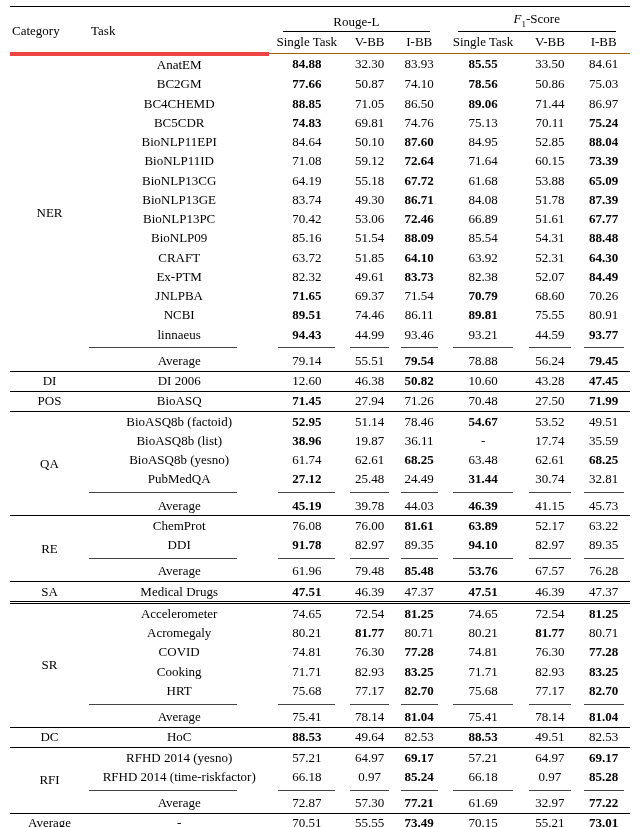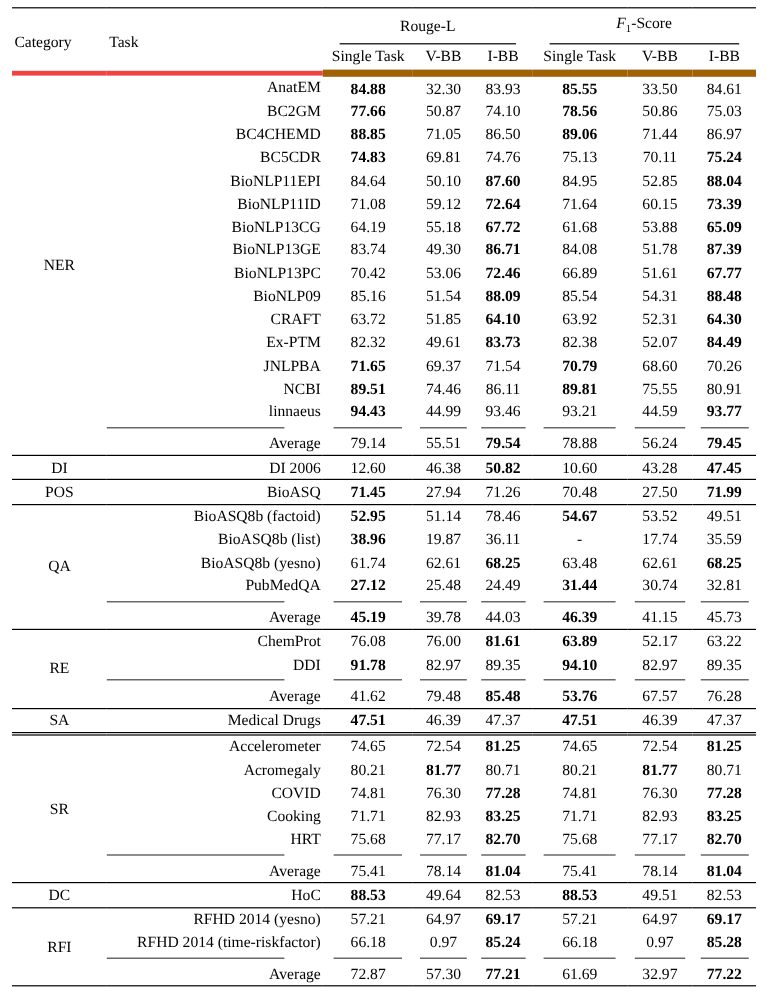--- a/index.html
+++ b/index.html
@@ -14,28 +14,28 @@
   col.c-vbb  { width: 50px; }
   col.c-ibb  { width: 48px; }
   col.c-st2  { width: 78px; }
   col.c-vbb2 { width: 54px; }
   col.c-ibb2 { width: 52px; }
 
   thead th { font-weight: normal; font-size: 13px; }
   .h1 th { border-top: 1.6px solid #000; padding-top: 4px; }
   .cat-h, .task-h { text-align: left; vertical-align: middle; border-bottom: 4px solid #ef4444; padding-left: 2px; }
   .grp { padding-top: 2px; vertical-align: bottom; }
-  .grpline { margin: 0 14px; padding-bottom: 6px; border-bottom: 1px solid #000; text-align: center; }
+  .grpline { margin: 0 14px; padding-bottom: 1px; border-bottom: 1px solid #000; text-align: center; }
   .it { font-style: italic; }
   sub { font-size: 9px; }
-  .h2 th { border-bottom: 6px solid #a16207; padding: 2px 0 3px; }
+  .h2 th { border-bottom: 1px solid #a16207; padding: 2px 0 3px; }
 
   td { padding: 1.5px 2px; }
   td.cat  { text-align: center; vertical-align: middle; padding-left: 2px; }
-  td.task { text-align: right; }
+  td.task { text-align: center; }
   td.num  { text-align: center; }
   .b { font-weight: bold; }
 
   tr.end td, td.cat-end { border-bottom: 1px solid #000; }
   tr.end-dbl td, td.cat-dbl { border-bottom: 3px double #000; }
   tr.foot td { border-bottom: 1.8px solid #000; padding-bottom: 3px; }
 
   tr.seprow td { padding: 0; height: 7px; vertical-align: middle; }
   .sepline { height: 0; border-top: 1px solid #444; }
   .sep-task { width: 82%; margin: 0 auto 0 0; }
@@ -371,21 +371,21 @@
           </td>
           <td>
             <div class="sepline sep-num"></div>
           </td>
           <td>
             <div class="sepline sep-num"></div>
           </td>
         </tr>
         <tr class="end">
           <td class="task">Average</td>
-          <td class="num">41.62</td>
+          <td class="num">61.96</td>
           <td class="num">79.48</td>
           <td class="num b">85.48</td>
           <td class="num b">53.76</td>
           <td class="num">67.57</td>
           <td class="num">76.28</td>
         </tr>
         <tr class="end-dbl">
           <td class="cat cat-dbl" rowspan="1">SA</td>
           <td class="task">Medical Drugs</td>
           <td class="num b">47.51</td>

